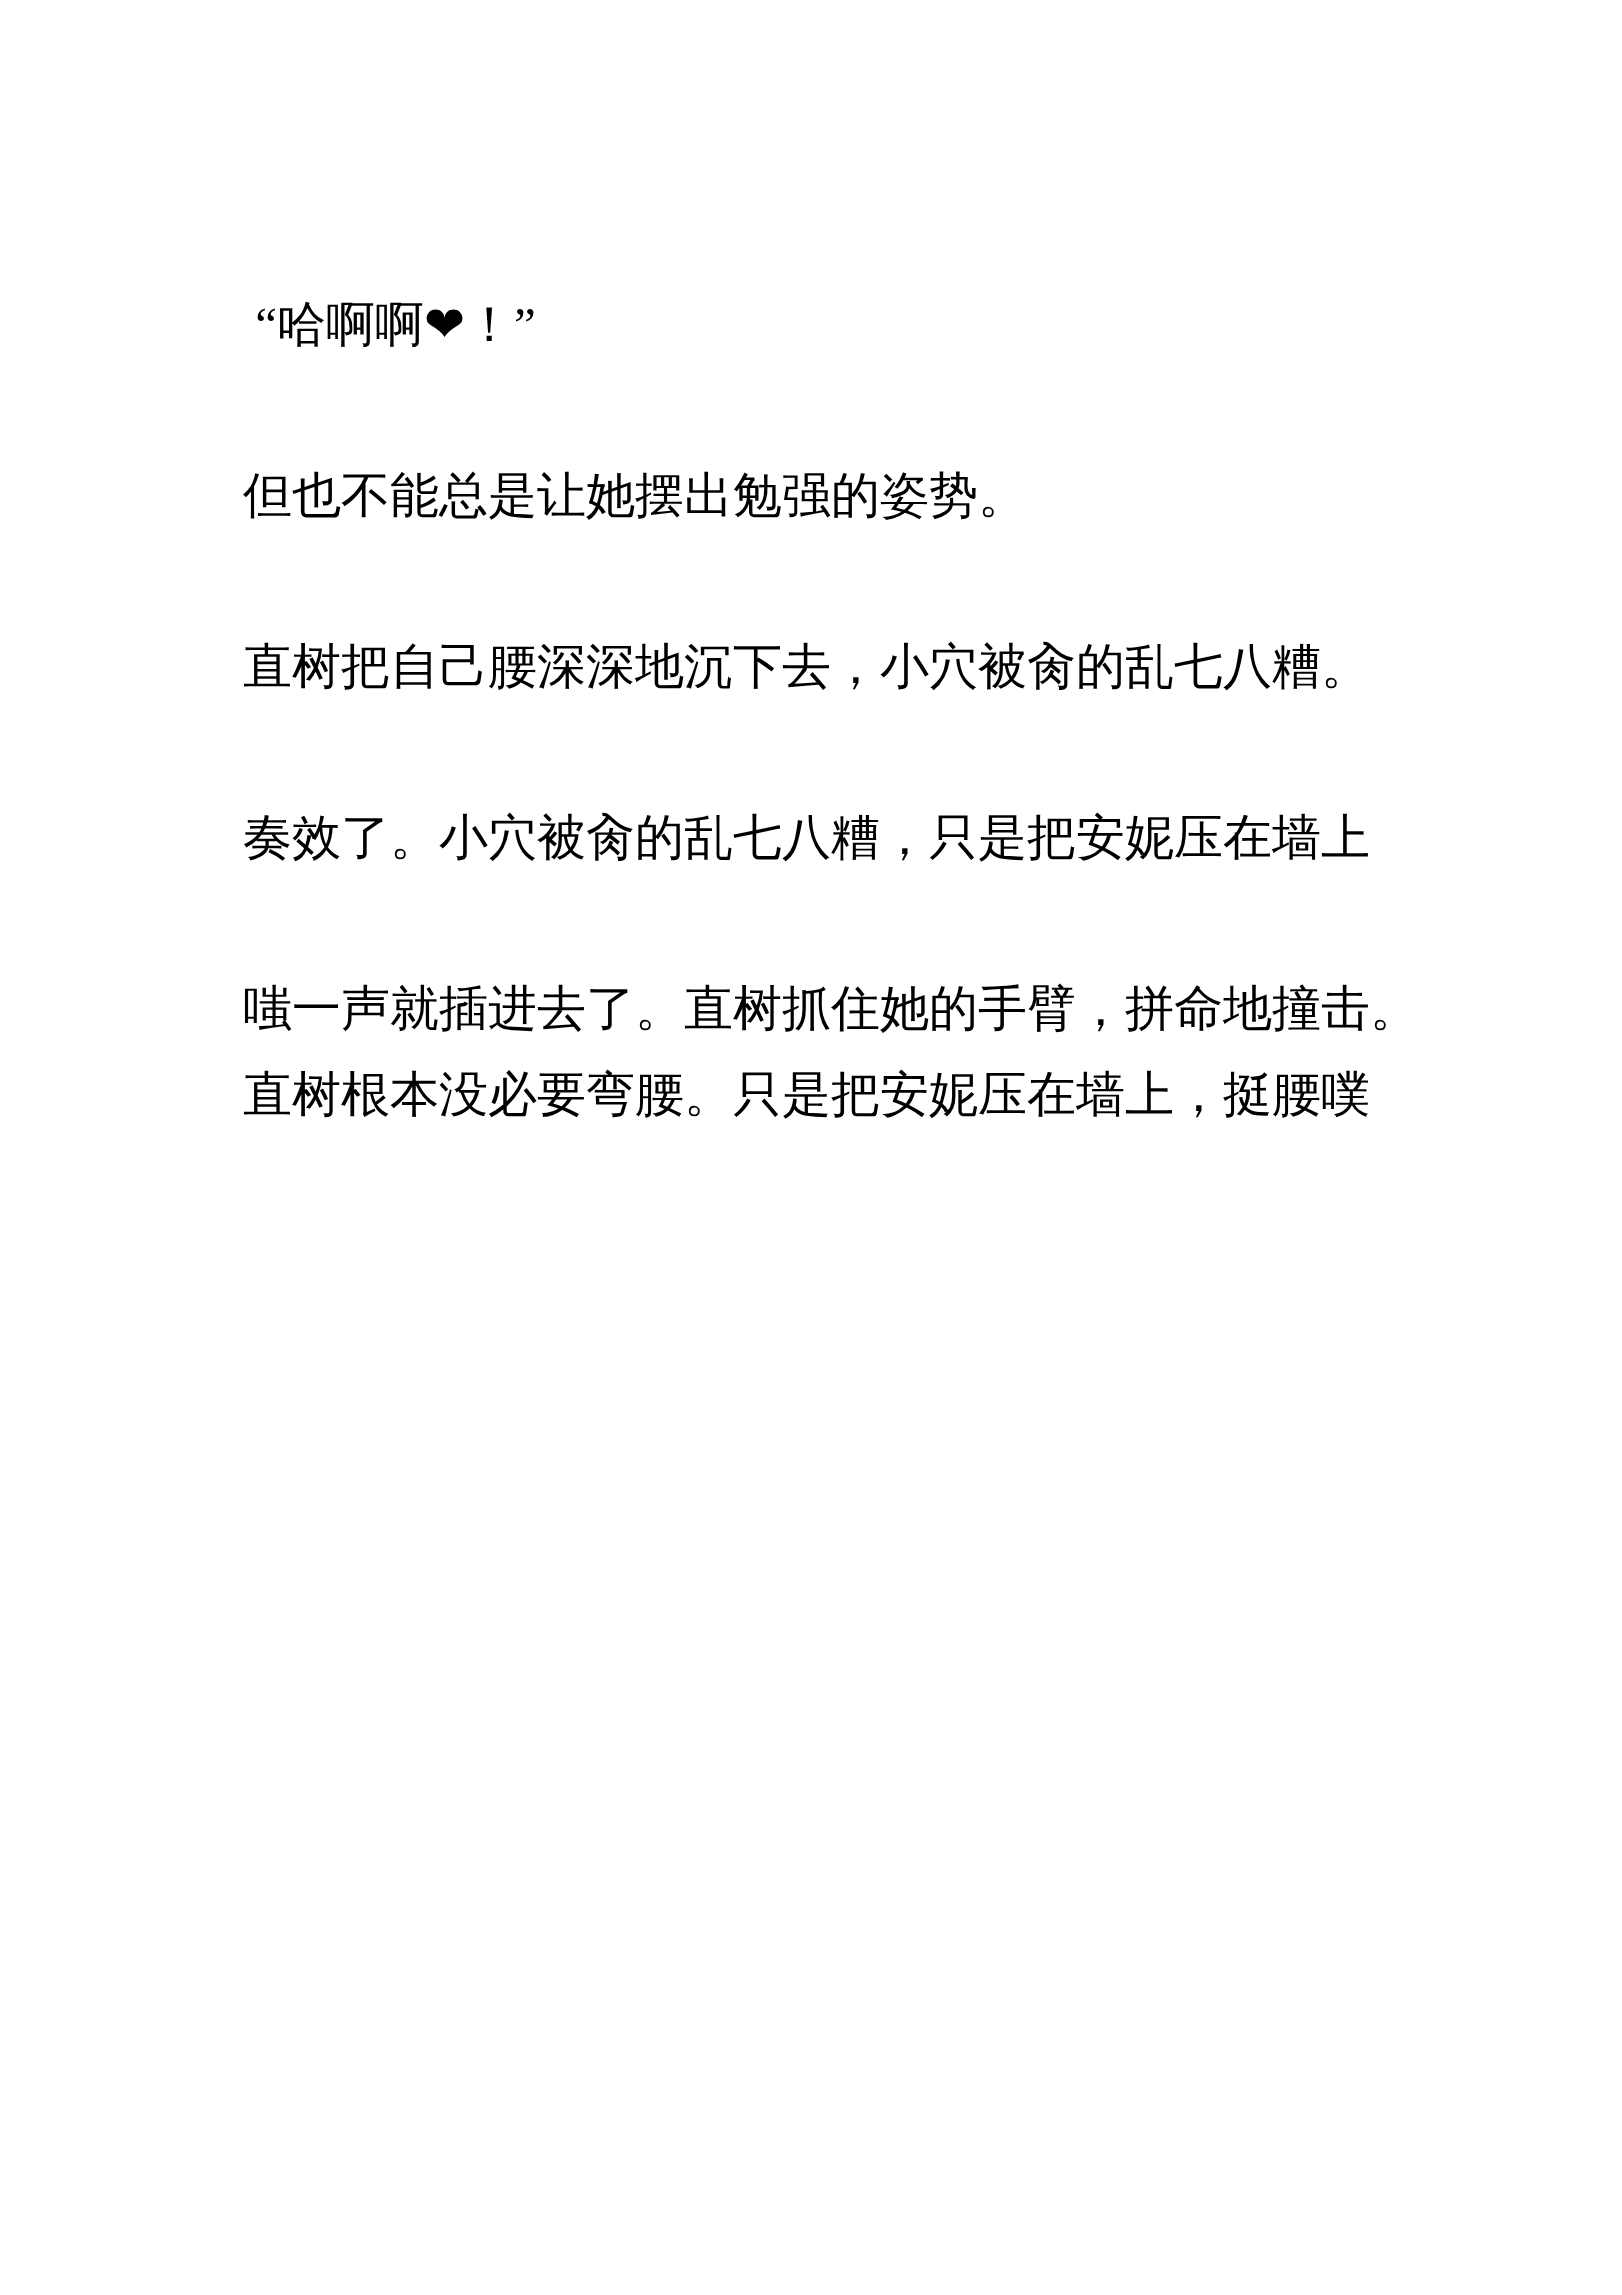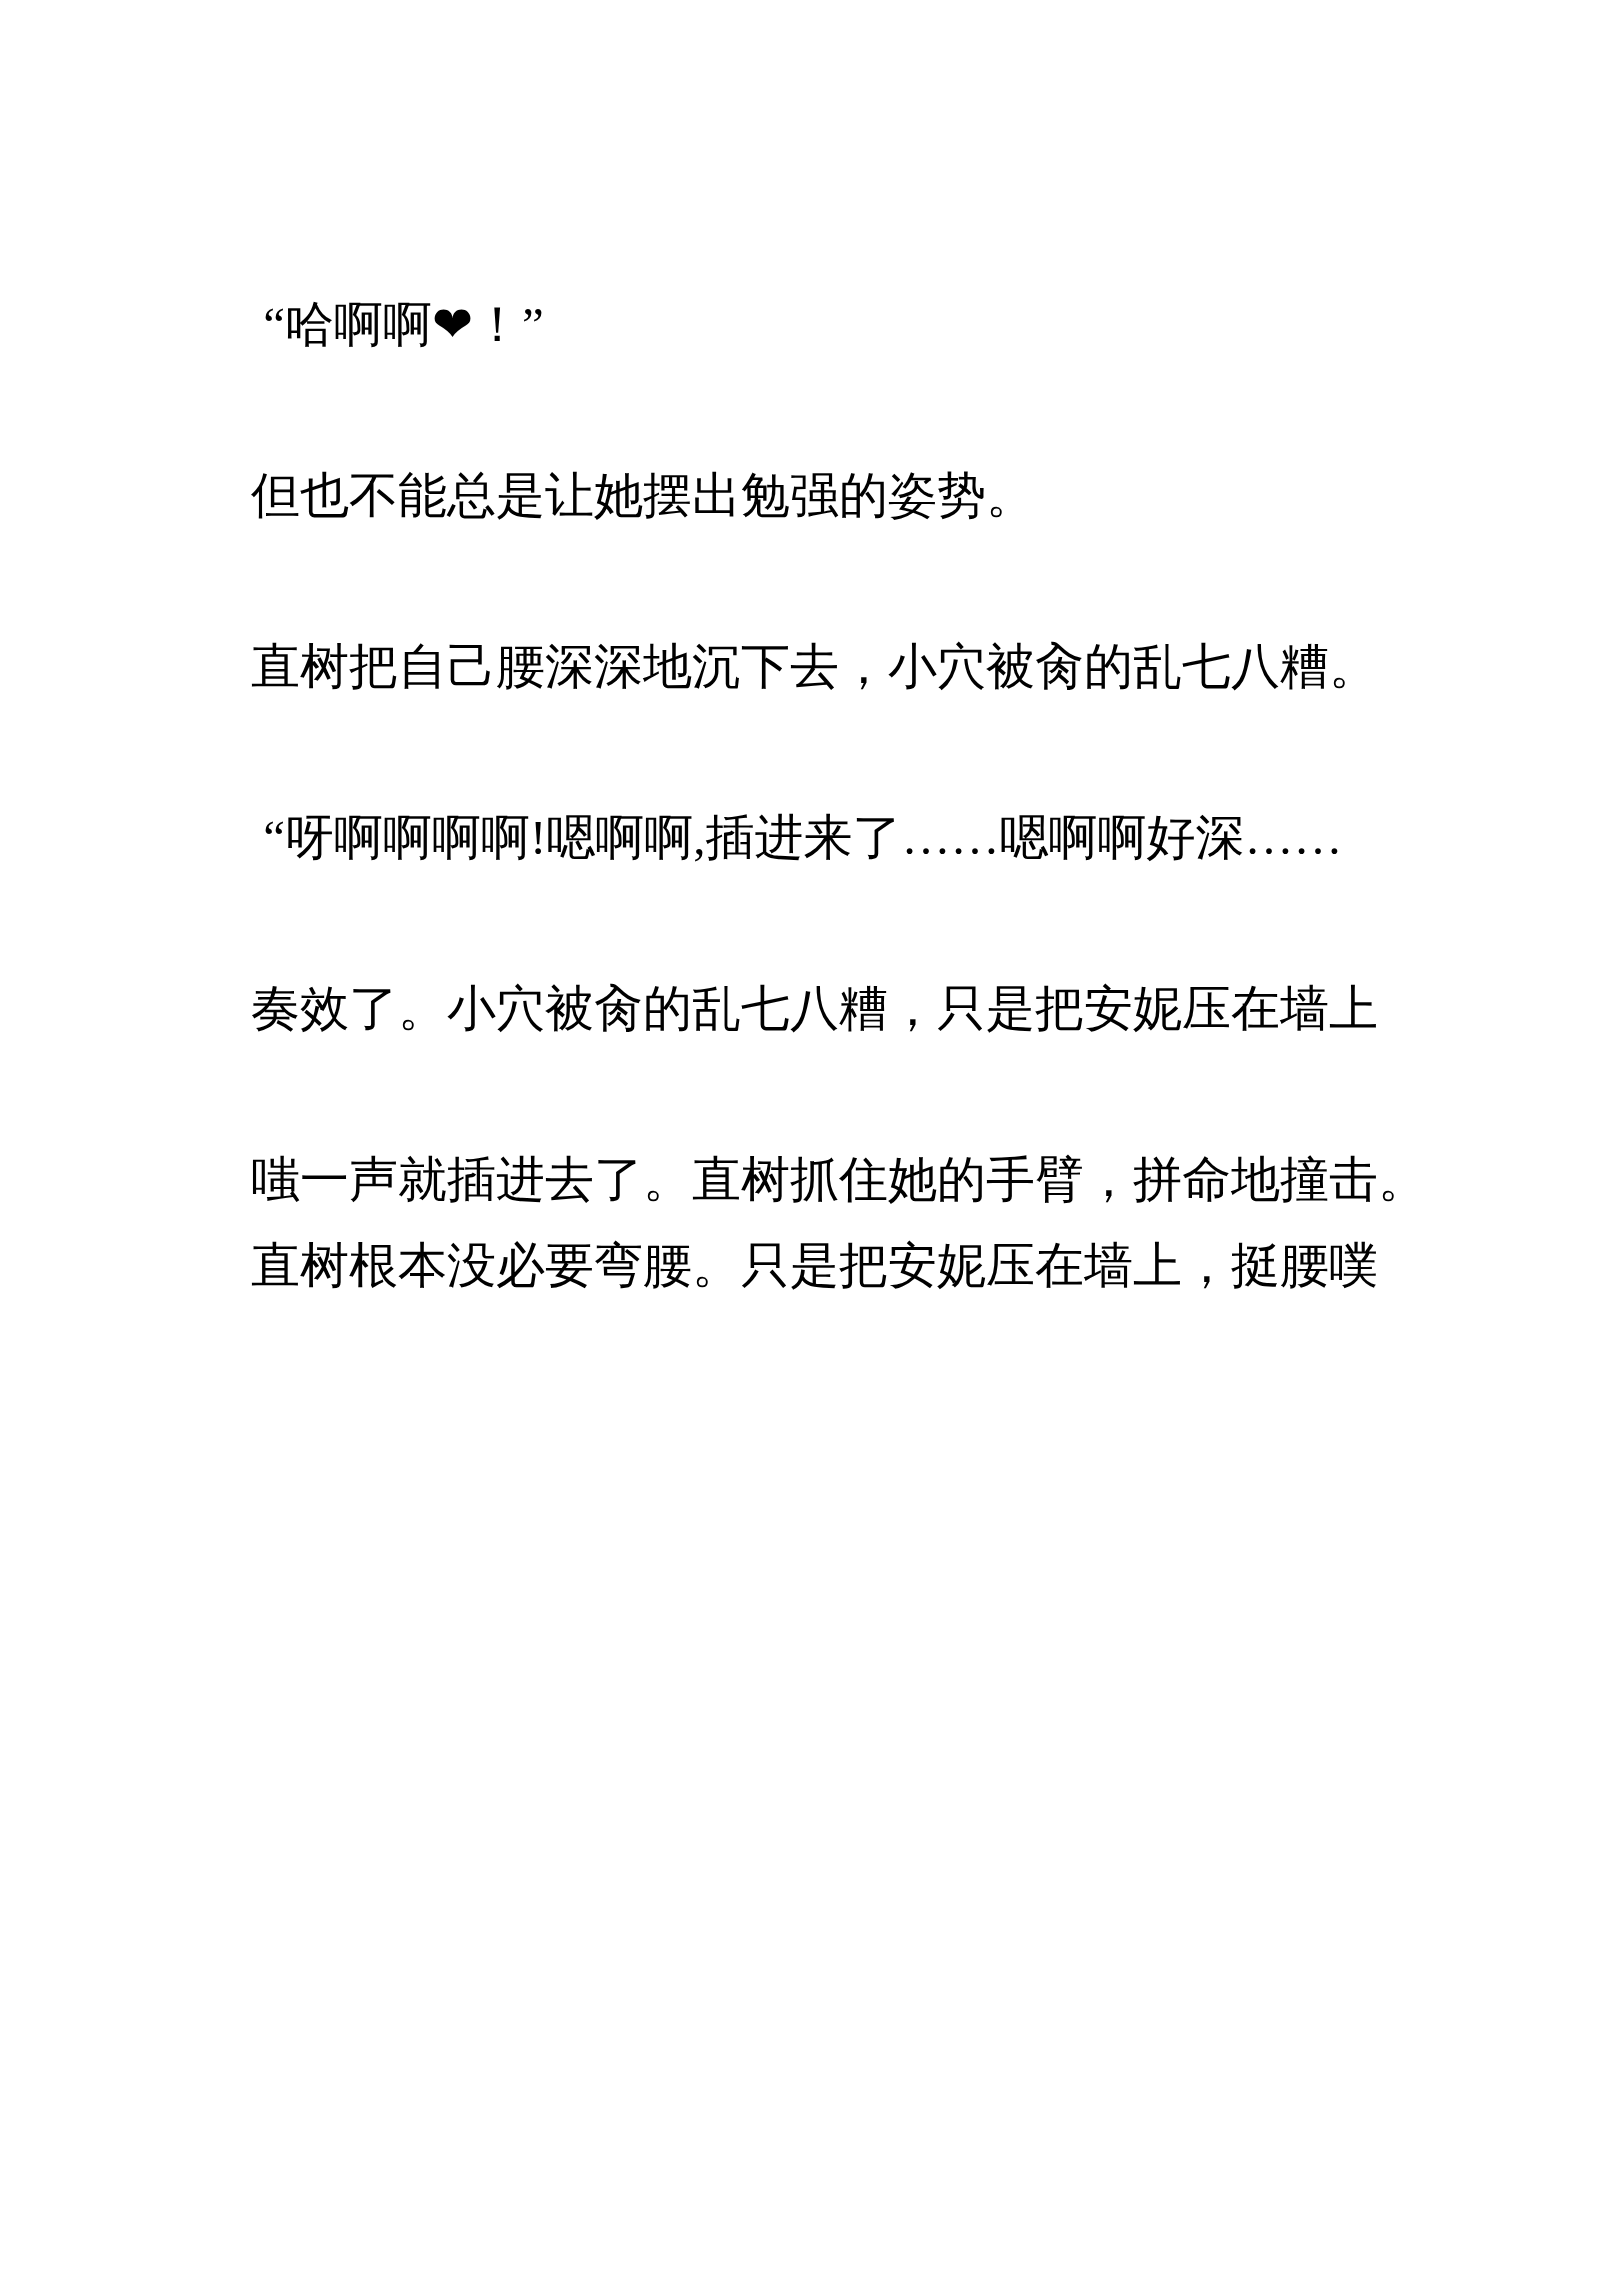--- a/index.html
+++ b/index.html
@@ -31,21 +31,20 @@
     padding: 0;
     font-size: 49px;
     line-height: 86px;
     color: #000000;
     font-weight: normal;
     text-align: left;
   }
   .line {
     display: block;
     white-space: pre;   
-    margin-left: 8px;
   }
 </style>
 </head>
 <body>
 
 <div class="page">
   <div class="text-column">
 
     <p class="para">
       <span class="line"> “哈啊啊❤！”</span>
@@ -53,21 +52,20 @@
 
     <p class="para">
       <span class="line">但也不能总是让她摆出勉强的姿势。</span>
     </p>
 
     <p class="para">
       <span class="line">直树把自己腰深深地沉下去，小穴被肏的乱七八糟。</span>
     </p>
 
     <p class="para">
-      <span class="line"> “呀啊啊啊啊!嗯啊啊,插进来了……嗯啊啊好深……</span>
     </p>
 
     <p class="para">
       <span class="line">奏效了。小穴被肏的乱七八糟，只是把安妮压在墙上</span>
     </p>
 
 
     <p class="para">
       <span class="line">嗤一声就插进去了。直树抓住她的手臂，拼命地撞击。</span>
       <span class="line">直树根本没必要弯腰。只是把安妮压在墙上，挺腰噗</span>

